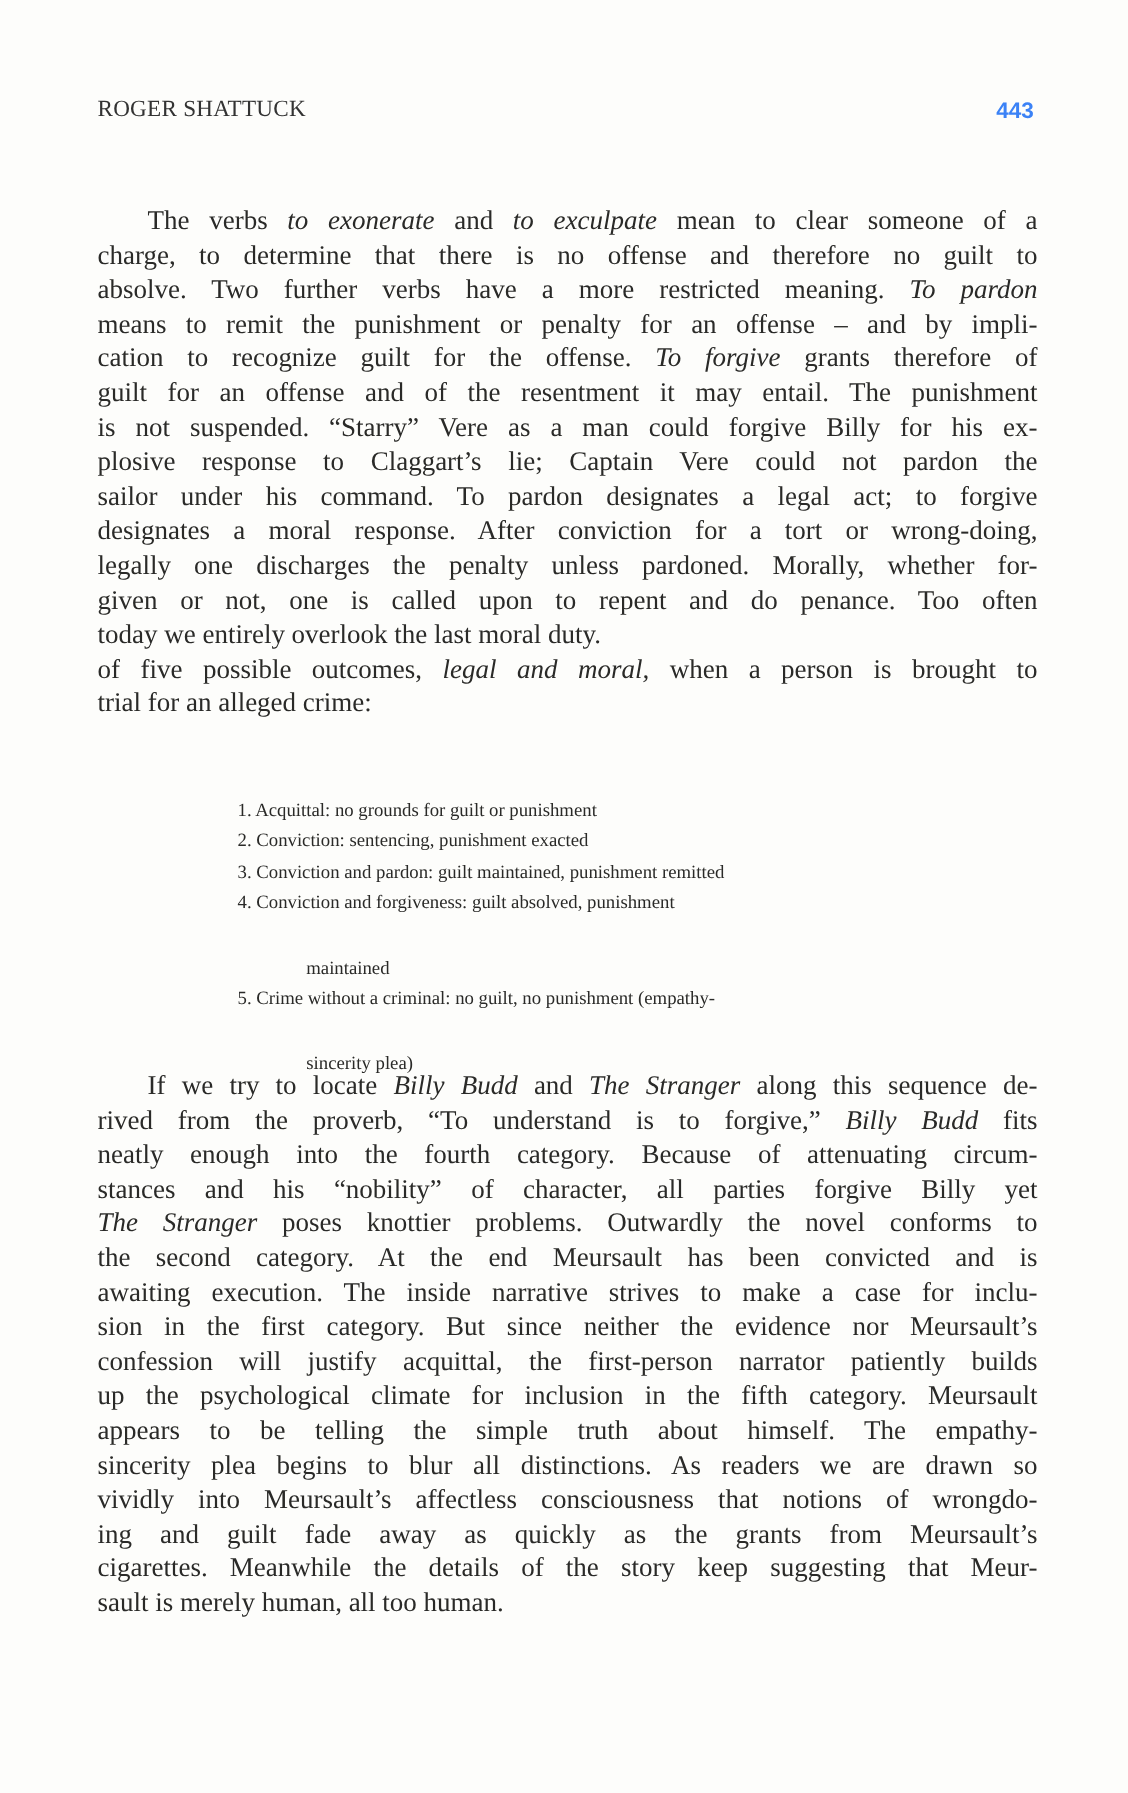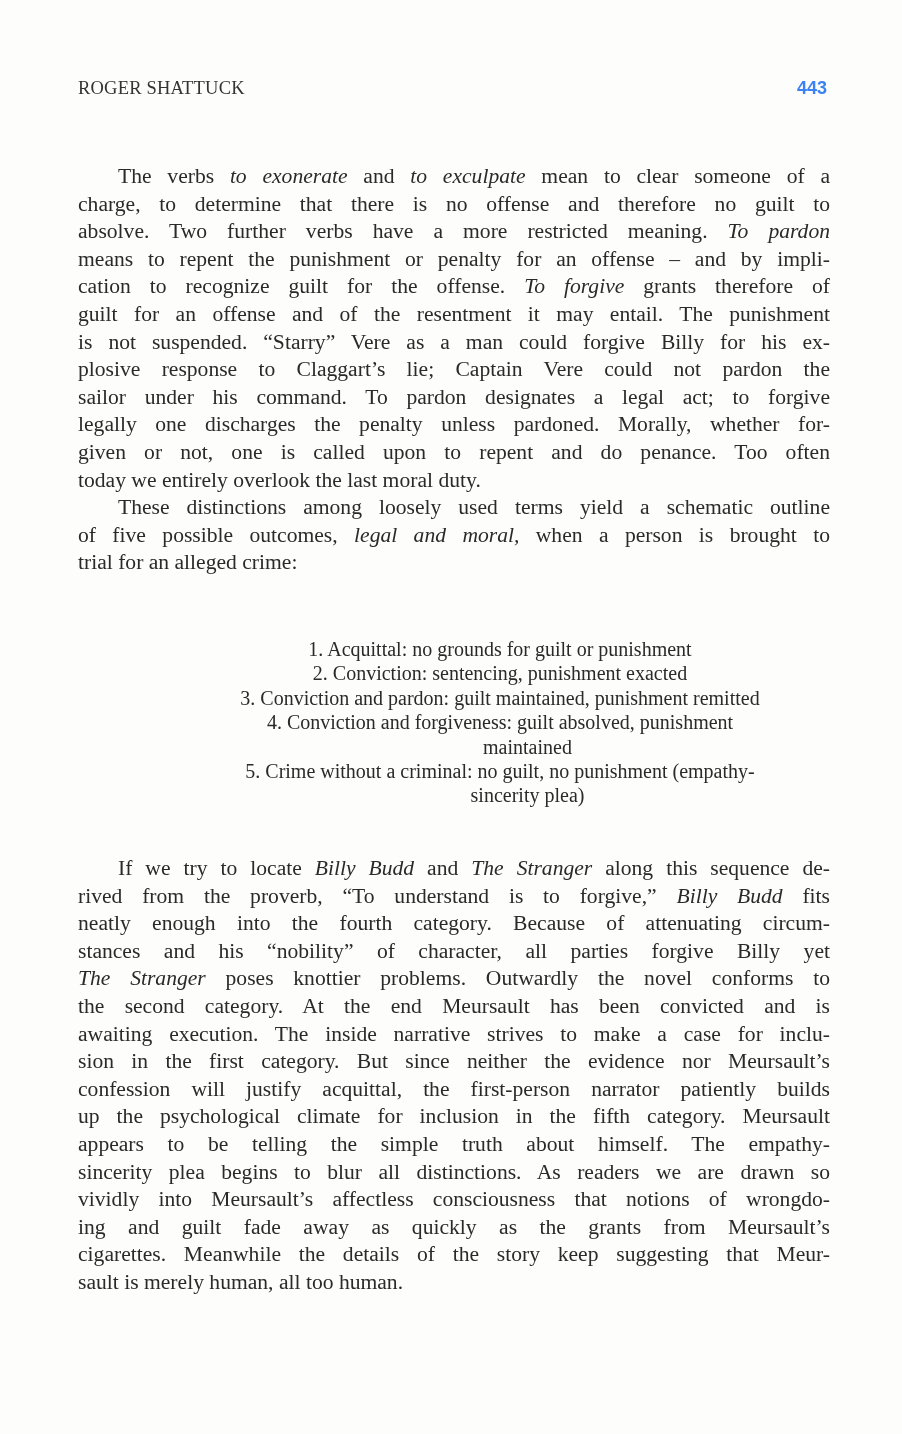--- a/index.html
+++ b/index.html
@@ -28,52 +28,52 @@
   .body-text {
     position: absolute; top: 163px; left: 78px; width: 752px;
     font-size: 21.6px; line-height: 27.6px;
     text-align: justify;
   }
   .line { display: block; text-align: justify; text-align-last: justify; white-space: nowrap; }
   .line.last { text-align-last: left; }
   .ind { padding-left: 40px; }
   .list {
     position: absolute; top: 637px; left: 190px; width: 620px;
-    font-size: 20px; line-height: 24.4px; text-align: center;
+    font-size: 15px; line-height: 24.4px;
   }
   .list-item { display: block; white-space: nowrap; }
-  .cont { padding-left: 55px; }
+  .cont { padding-left: 55px; margin-top: 28px; }
   .para3 { position: absolute; top: 855px; left: 78px; width: 752px; font-size: 21.6px; line-height: 27.6px; }
   i { font-style: italic; }
 </style>
 </head>
 <body>
 
 <div class="header">
   <span class="running-head">ROGER SHATTUCK</span>
   <span class="folio">443</span>
 </div>
 
 <div class="body-text">
   <div id="p1">
       <span class="line ind"><span>The verbs </span><i>to exonerate</i><span> and </span><i>to exculpate</i><span> mean to clear someone of a</span></span>
       <span class="line"><span>charge, to determine that there is no offense and therefore no guilt to</span></span>
       <span class="line"><span>absolve. Two further verbs have a more restricted meaning. </span><i>To pardon</i></span>
-      <span class="line"><span>means to repent the punishment or penalty for an offense – and by impli-</span></span>
+      <span class="line"><span>means to remit the punishment or penalty for an offense – and by impli-</span></span>
       <span class="line"><span>cation to recognize guilt for the offense. </span><i>To forgive</i><span> grants therefore of</span></span>
       <span class="line"><span>guilt for an offense and of the resentment it may entail. The punishment</span></span>
       <span class="line"><span>is not suspended. “Starry” Vere as a man could forgive Billy for his ex-</span></span>
       <span class="line"><span>plosive response to Claggart’s lie; Captain Vere could not pardon the</span></span>
       <span class="line"><span>sailor under his command. To pardon designates a legal act; to forgive</span></span>
+      <span class="line"><span>designates a moral response. After conviction for a tort or wrong-doing,</span></span>
       <span class="line"><span>legally one discharges the penalty unless pardoned. Morally, whether for-</span></span>
       <span class="line"><span>given or not, one is called upon to repent and do penance. Too often</span></span>
       <span class="line last"><span>today we entirely overlook the last moral duty.</span></span>
     </div>
   <div id="p2">
-      <span class="line ind"><span>These distinctions among loosely used terms yield a schematic outline</span></span>
       <span class="line"><span>of five possible outcomes, </span><i>legal and moral,</i><span> when a person is brought to</span></span>
       <span class="line last"><span>trial for an alleged crime:</span></span>
     </div>
 </div>
 
 <div class="list">
   <div class="list-item-wrap">
     <span class="list-item">1. Acquittal: no grounds for guilt or punishment</span>
   </div>
   <div class="list-item-wrap">

